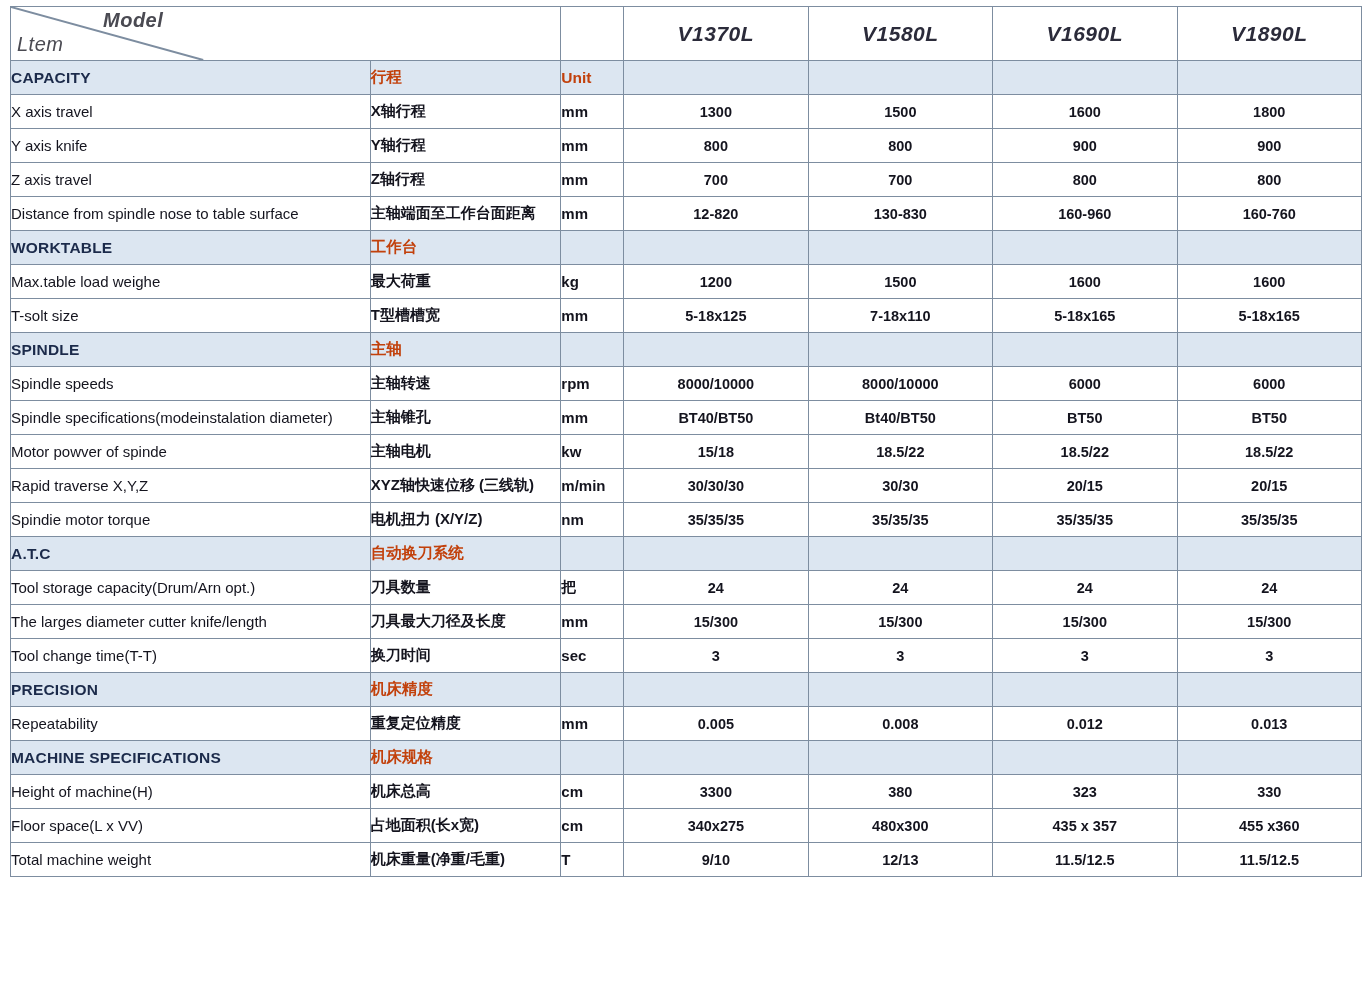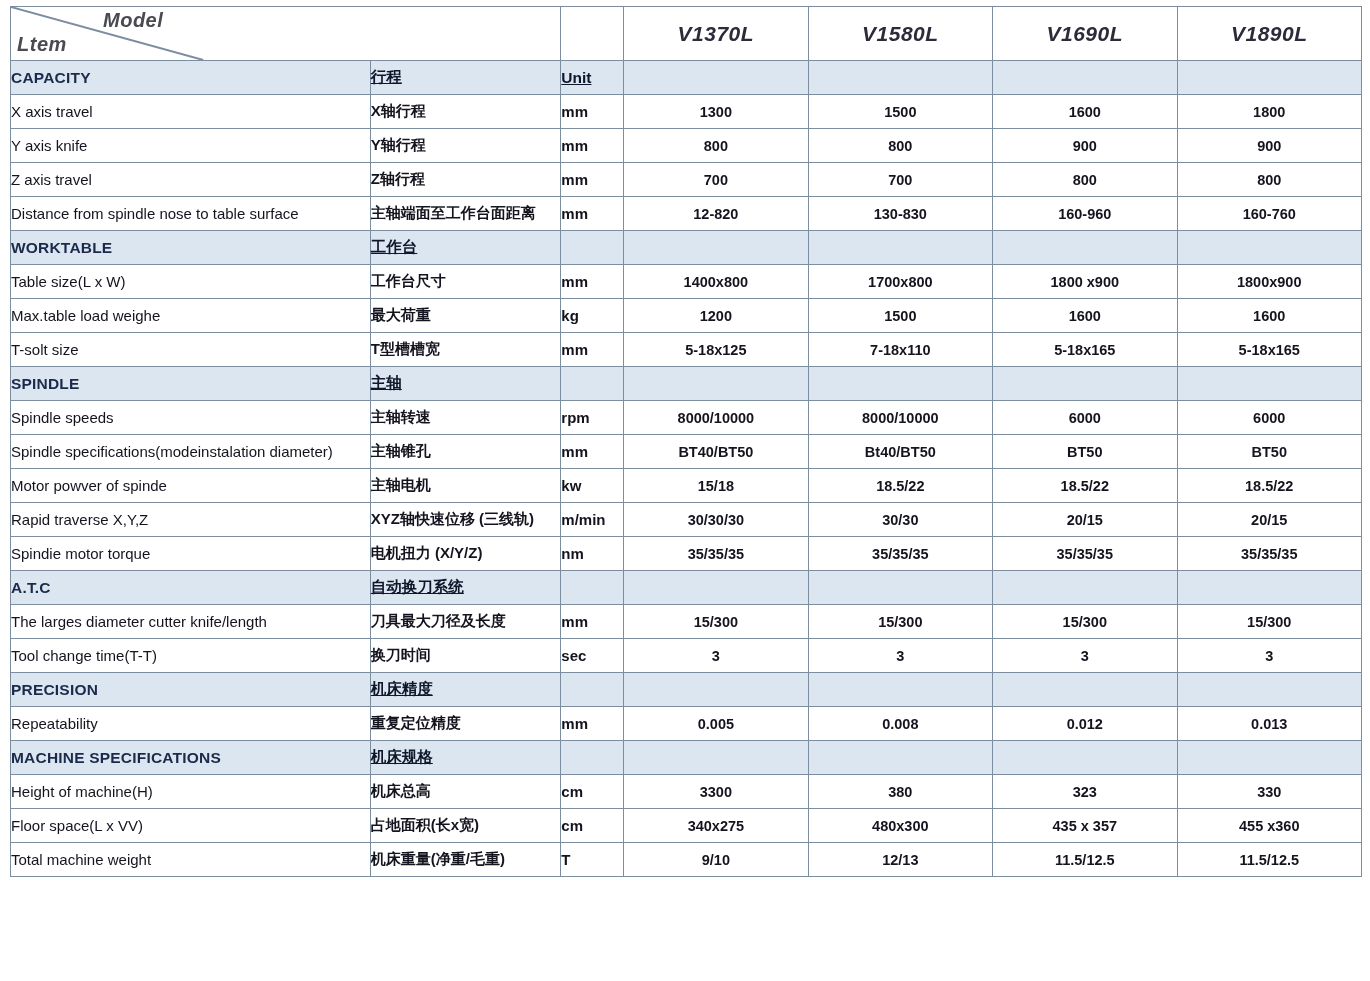--- a/index.html
+++ b/index.html
@@ -61,21 +61,21 @@
     font-weight: bold;
     font-style: italic;
     color: #4a4a52;
     letter-spacing: .5px;
   }
   th.corner .lbl-item {
     position: absolute;
     bottom: 4px;
     left: 6px;
     font-size: 20px;
-    font-weight: bold;
+    font-weight: normal;
     font-style: italic;
     color: #4a4a52;
     letter-spacing: .5px;
     text-align: center;
   }
   th.blank-head {
     background: #ffffff;
     border: none;
     border-bottom: 1px solid #7d8da0;
   }
@@ -97,23 +97,22 @@
   td.sec-en {
     font-weight: bold;
     font-size: 15.5px;
     color: #1b2a4a;
     padding-left: 10px;
     letter-spacing: .2px;
   }
   td.sec-cn {
     font-weight: bold;
     font-size: 15.5px;
-    color: #0f172a;
+    color: #c2410c;
     padding-left: 10px;
-    text-decoration: underline;
   }
 
   
   tr.data-row { height: 34px; }
   td.en {
     padding-left: 10px;
     font-size: 15px;
     color: #14141e;
     white-space: nowrap;
     overflow: hidden;
@@ -219,29 +218,20 @@
         <tr class="section-row">
           <td class="sec-en">WORKTABLE</td>
           <td class="sec-cn">工作台</td>
           <td class="sec-cn"></td>
           <td class="empty"></td>
           <td class="empty"></td>
           <td class="empty"></td>
           <td class="empty"></td>
         </tr>
         <tr class="data-row">
-          <td class="en">Table size(L x W)</td>
-          <td class="cn">工作台尺寸</td>
-          <td class="unit">mm</td>
-          <td class="val">1400x800</td>
-          <td class="val">1700x800</td>
-          <td class="val">1800 x900</td>
-          <td class="val">1800x900</td>
-        </tr>
-        <tr class="data-row">
           <td class="en">Max.table load weighe</td>
           <td class="cn">最大荷重</td>
           <td class="unit">kg</td>
           <td class="val">1200</td>
           <td class="val">1500</td>
           <td class="val">1600</td>
           <td class="val">1600</td>
         </tr>
         <tr class="data-row">
           <td class="en">T-solt size</td>
@@ -309,20 +299,29 @@
         <tr class="section-row">
           <td class="sec-en">A.T.C</td>
           <td class="sec-cn">自动换刀系统</td>
           <td class="sec-cn"></td>
           <td class="empty"></td>
           <td class="empty"></td>
           <td class="empty"></td>
           <td class="empty"></td>
         </tr>
         <tr class="data-row">
+          <td class="en">Tool storage capacity(Drum/Arn opt.)</td>
+          <td class="cn">刀具数量</td>
+          <td class="unit">把</td>
+          <td class="val">24</td>
+          <td class="val">24</td>
+          <td class="val">24</td>
+          <td class="val">24</td>
+        </tr>
+        <tr class="data-row">
           <td class="en">The larges diameter cutter knife/length</td>
           <td class="cn">刀具最大刀径及长度</td>
           <td class="unit">mm</td>
           <td class="val">15/300</td>
           <td class="val">15/300</td>
           <td class="val">15/300</td>
           <td class="val">15/300</td>
         </tr>
         <tr class="data-row">
           <td class="en">Tool change time(T-T)</td>

